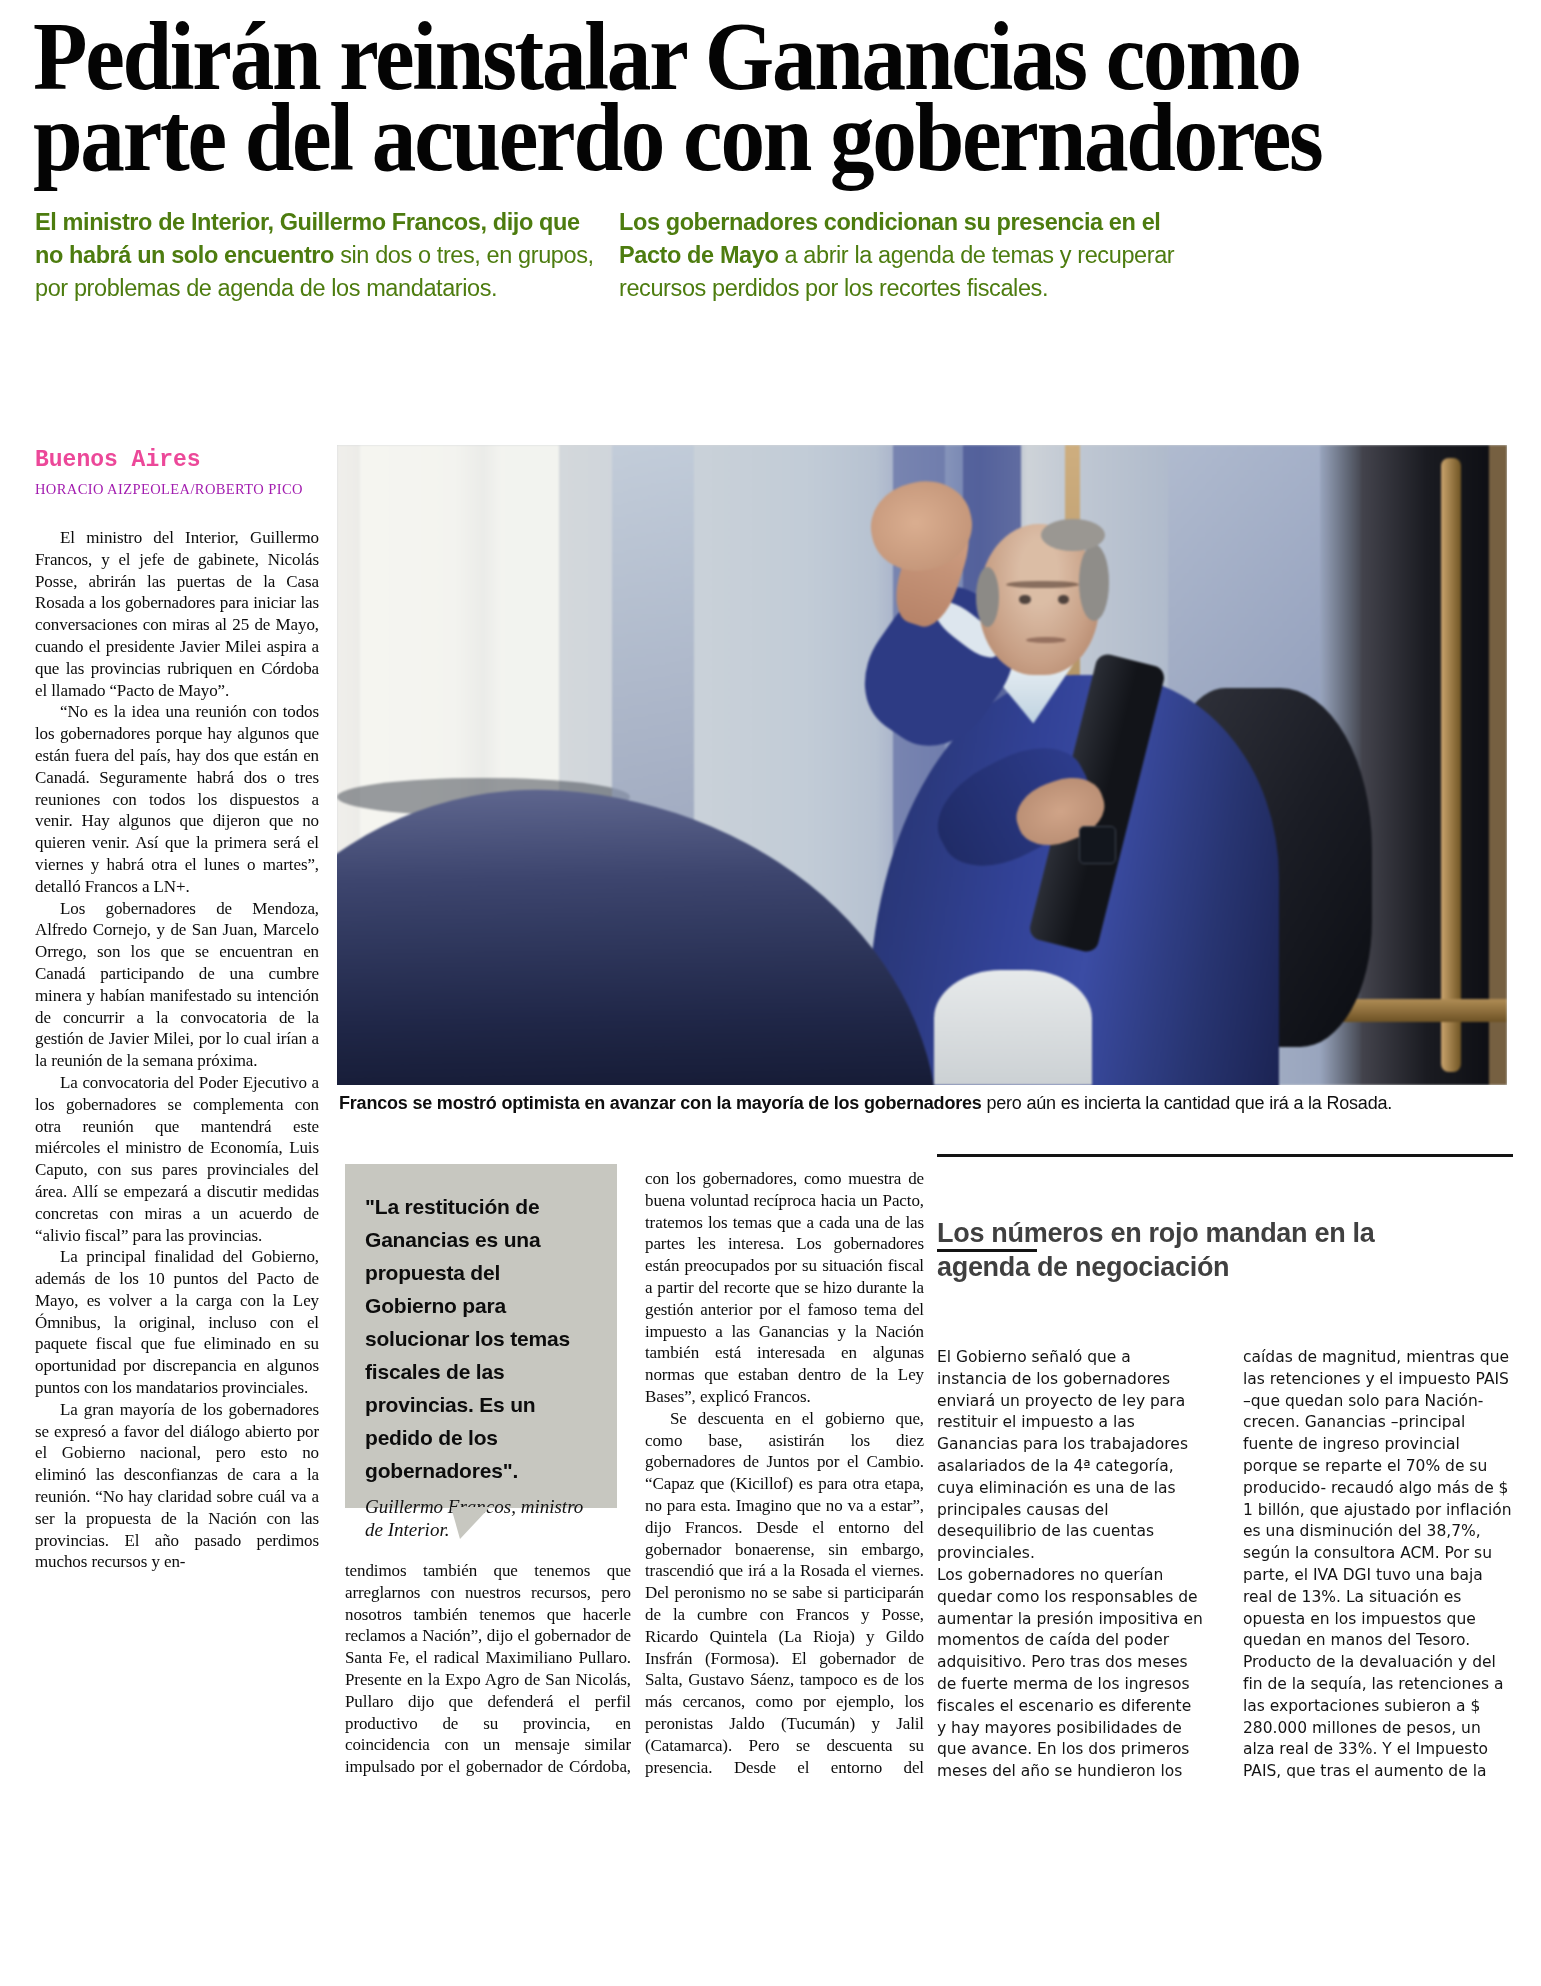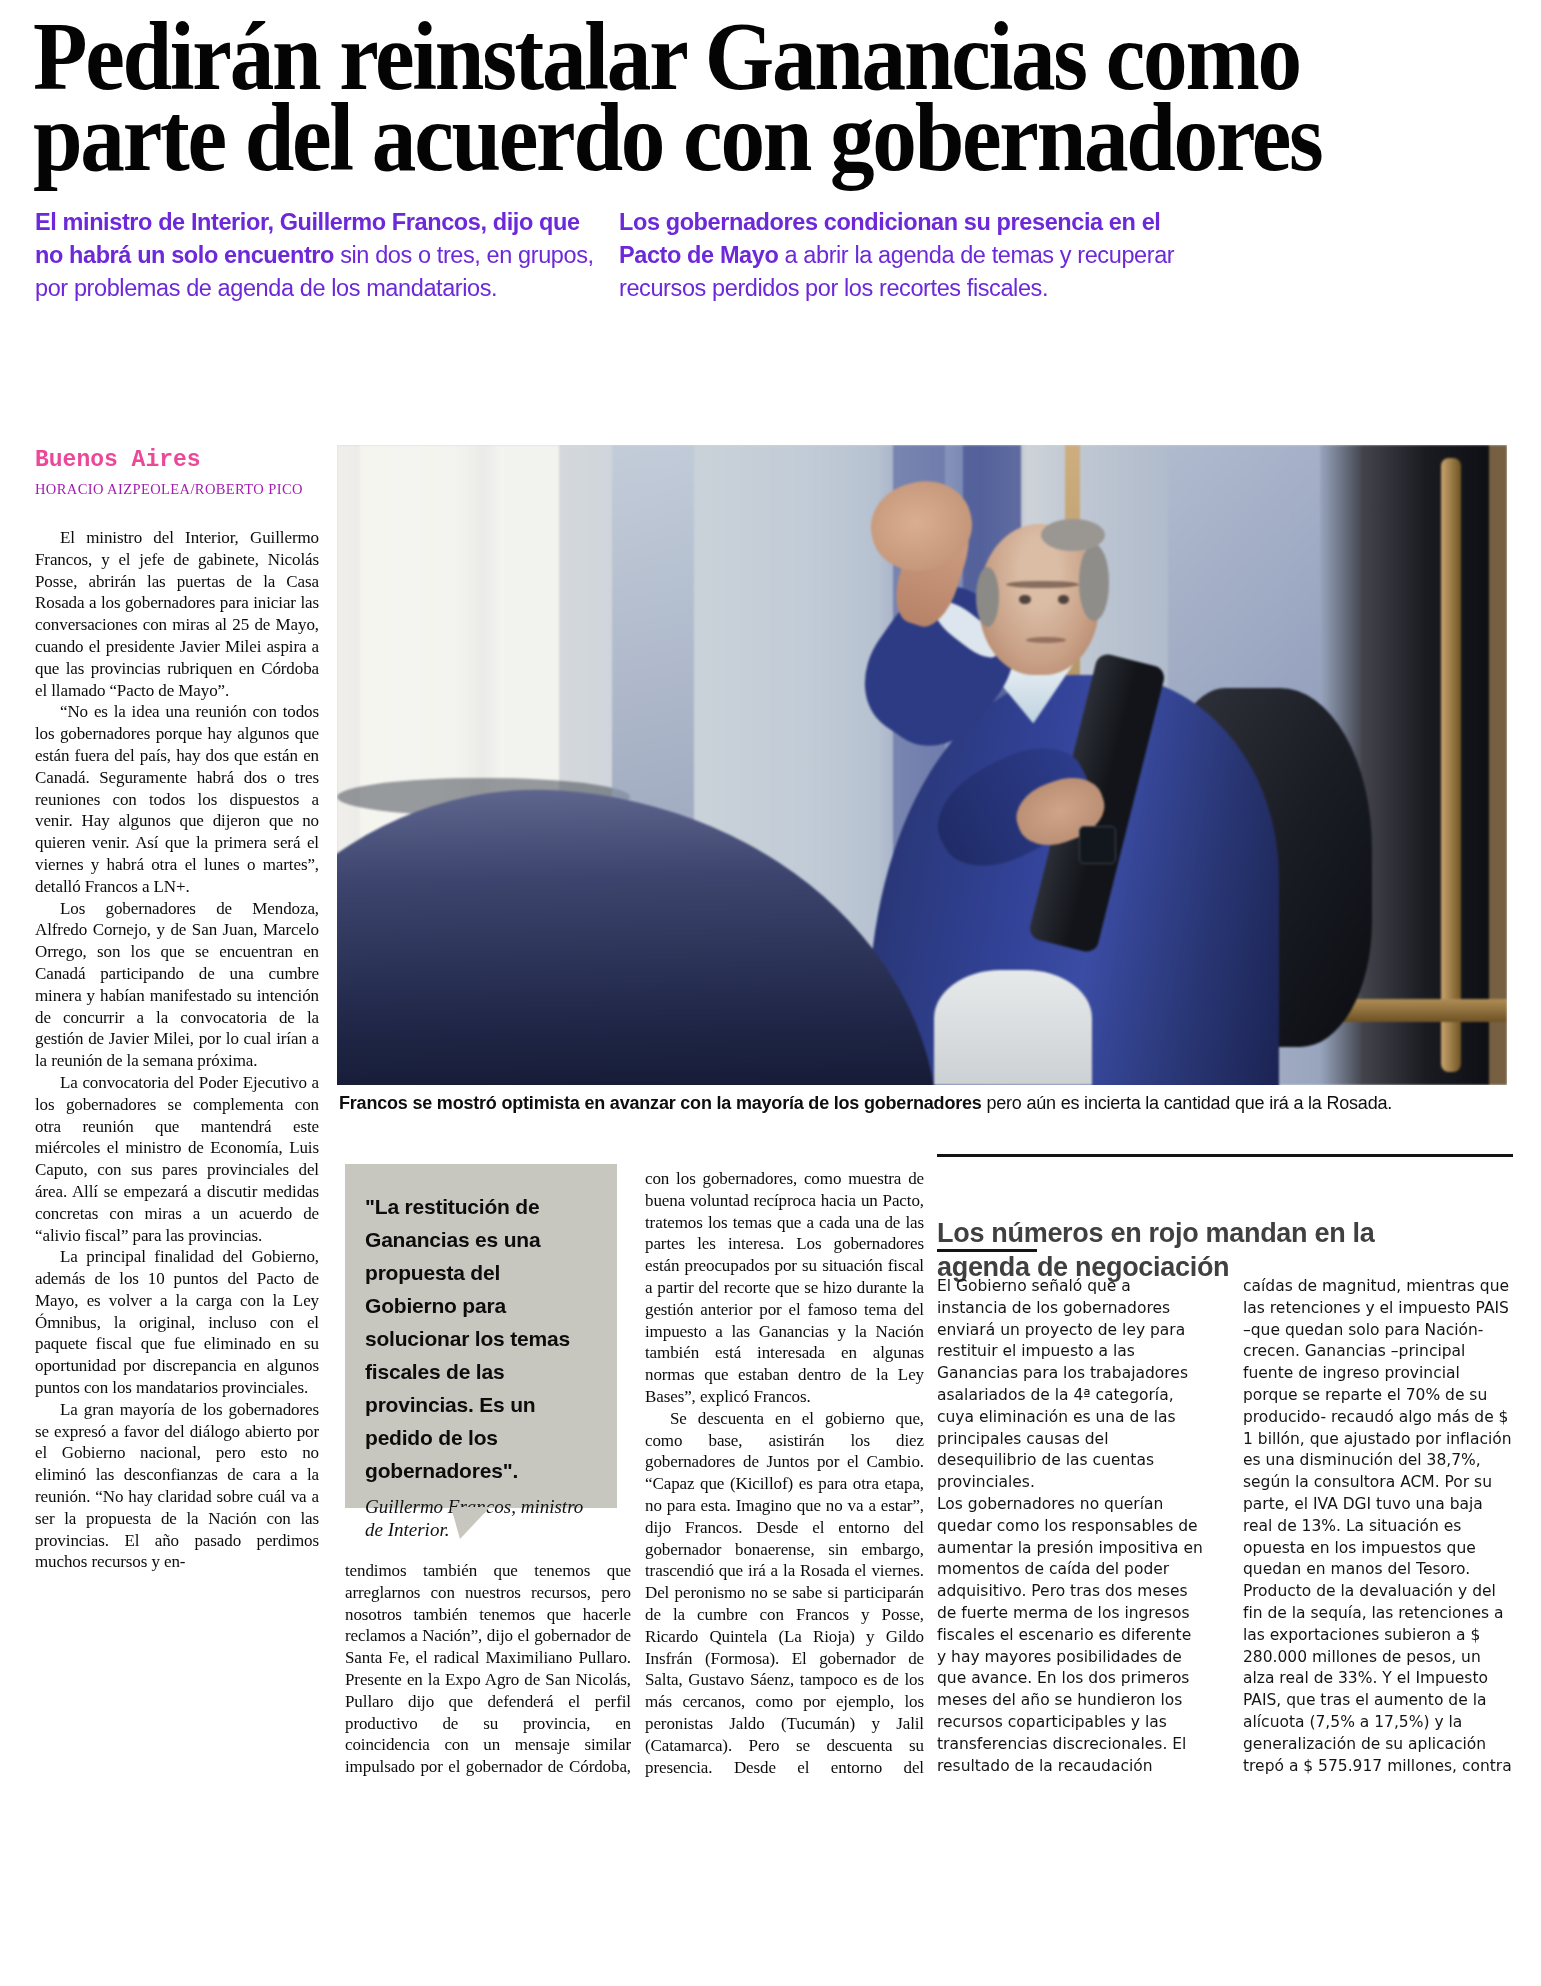--- a/index.html
+++ b/index.html
@@ -7,21 +7,21 @@
         font-family:"Liberation Serif",serif;color:#0b0b0b;}
 
   
   .headline{position:absolute;left:33px;top:16px;}
   .hl{font-family:"Liberation Serif",serif;font-weight:bold;color:#040404;
       font-size:97px;line-height:81px;letter-spacing:-2.5px;white-space:nowrap;
       transform:scaleX(0.92);transform-origin:0 0;}
 
   
   .lead{position:absolute;top:206px;font-family:"Liberation Sans",sans-serif;
-        font-size:23.5px;line-height:33px;letter-spacing:-0.4px;color:#6d28d9;}
+        font-size:23.5px;line-height:33px;letter-spacing:-0.4px;color:#4d7c0f;}
   .lead .bold{font-weight:bold;}
   .lead .regular{font-weight:normal;}
   .lead-left{left:35px;width:562px;}
   .lead-right{left:619px;width:580px;}
 
   
   .byline{position:absolute;left:35px;top:447px;}
   .byline .city{font-family:Liberation Mono, monospace;font-weight:bold;font-size:23px;color:#ec4899;}
   .byline .authors{font-family:"Liberation Serif",serif;font-size:14.5px;letter-spacing:0.4px;margin-top:8px;color:#a21caf;}
 
@@ -98,21 +98,21 @@
   .qattr{font-family:"Liberation Serif",serif;font-style:italic;font-size:19px;line-height:23px;margin-top:8px;color:#111;}
   .quote-tail{position:absolute;left:451px;top:1507px;width:0;height:0;
               border-top:32px solid #c7c7c0;border-left:9px solid transparent;border-right:30px solid transparent;}
 
   
   .rule{position:absolute;background:#131313;}
   .sb-rule-top{left:937px;top:1154px;width:576px;height:3px;}
   .sb-title{position:absolute;left:937px;top:1178px;width:480px;font-family:"Liberation Sans",sans-serif;
             font-weight:bold;font-size:27px;line-height:34px;letter-spacing:-0.3px;}
   .sb-rule-mid{left:937px;top:1249px;width:100px;height:3px;}
-  .sb-col{position:absolute;top:1276px;font-family:"DejaVu Sans",sans-serif;font-size:15.5px;
+  .sb-col{position:absolute;top:1347px;font-family:"DejaVu Sans",sans-serif;font-size:15.5px;
           line-height:21.8px;color:#141414;}
   .sb-col p{margin:0;}
   .sb1{left:937px;width:267px;}
   .sb2{left:1243px;width:273px;}
   .sb-rule-bottom{left:937px;top:1934px;width:576px;height:2px;}
 </style>
 </head>
 <body>
 
 <div class="page">

